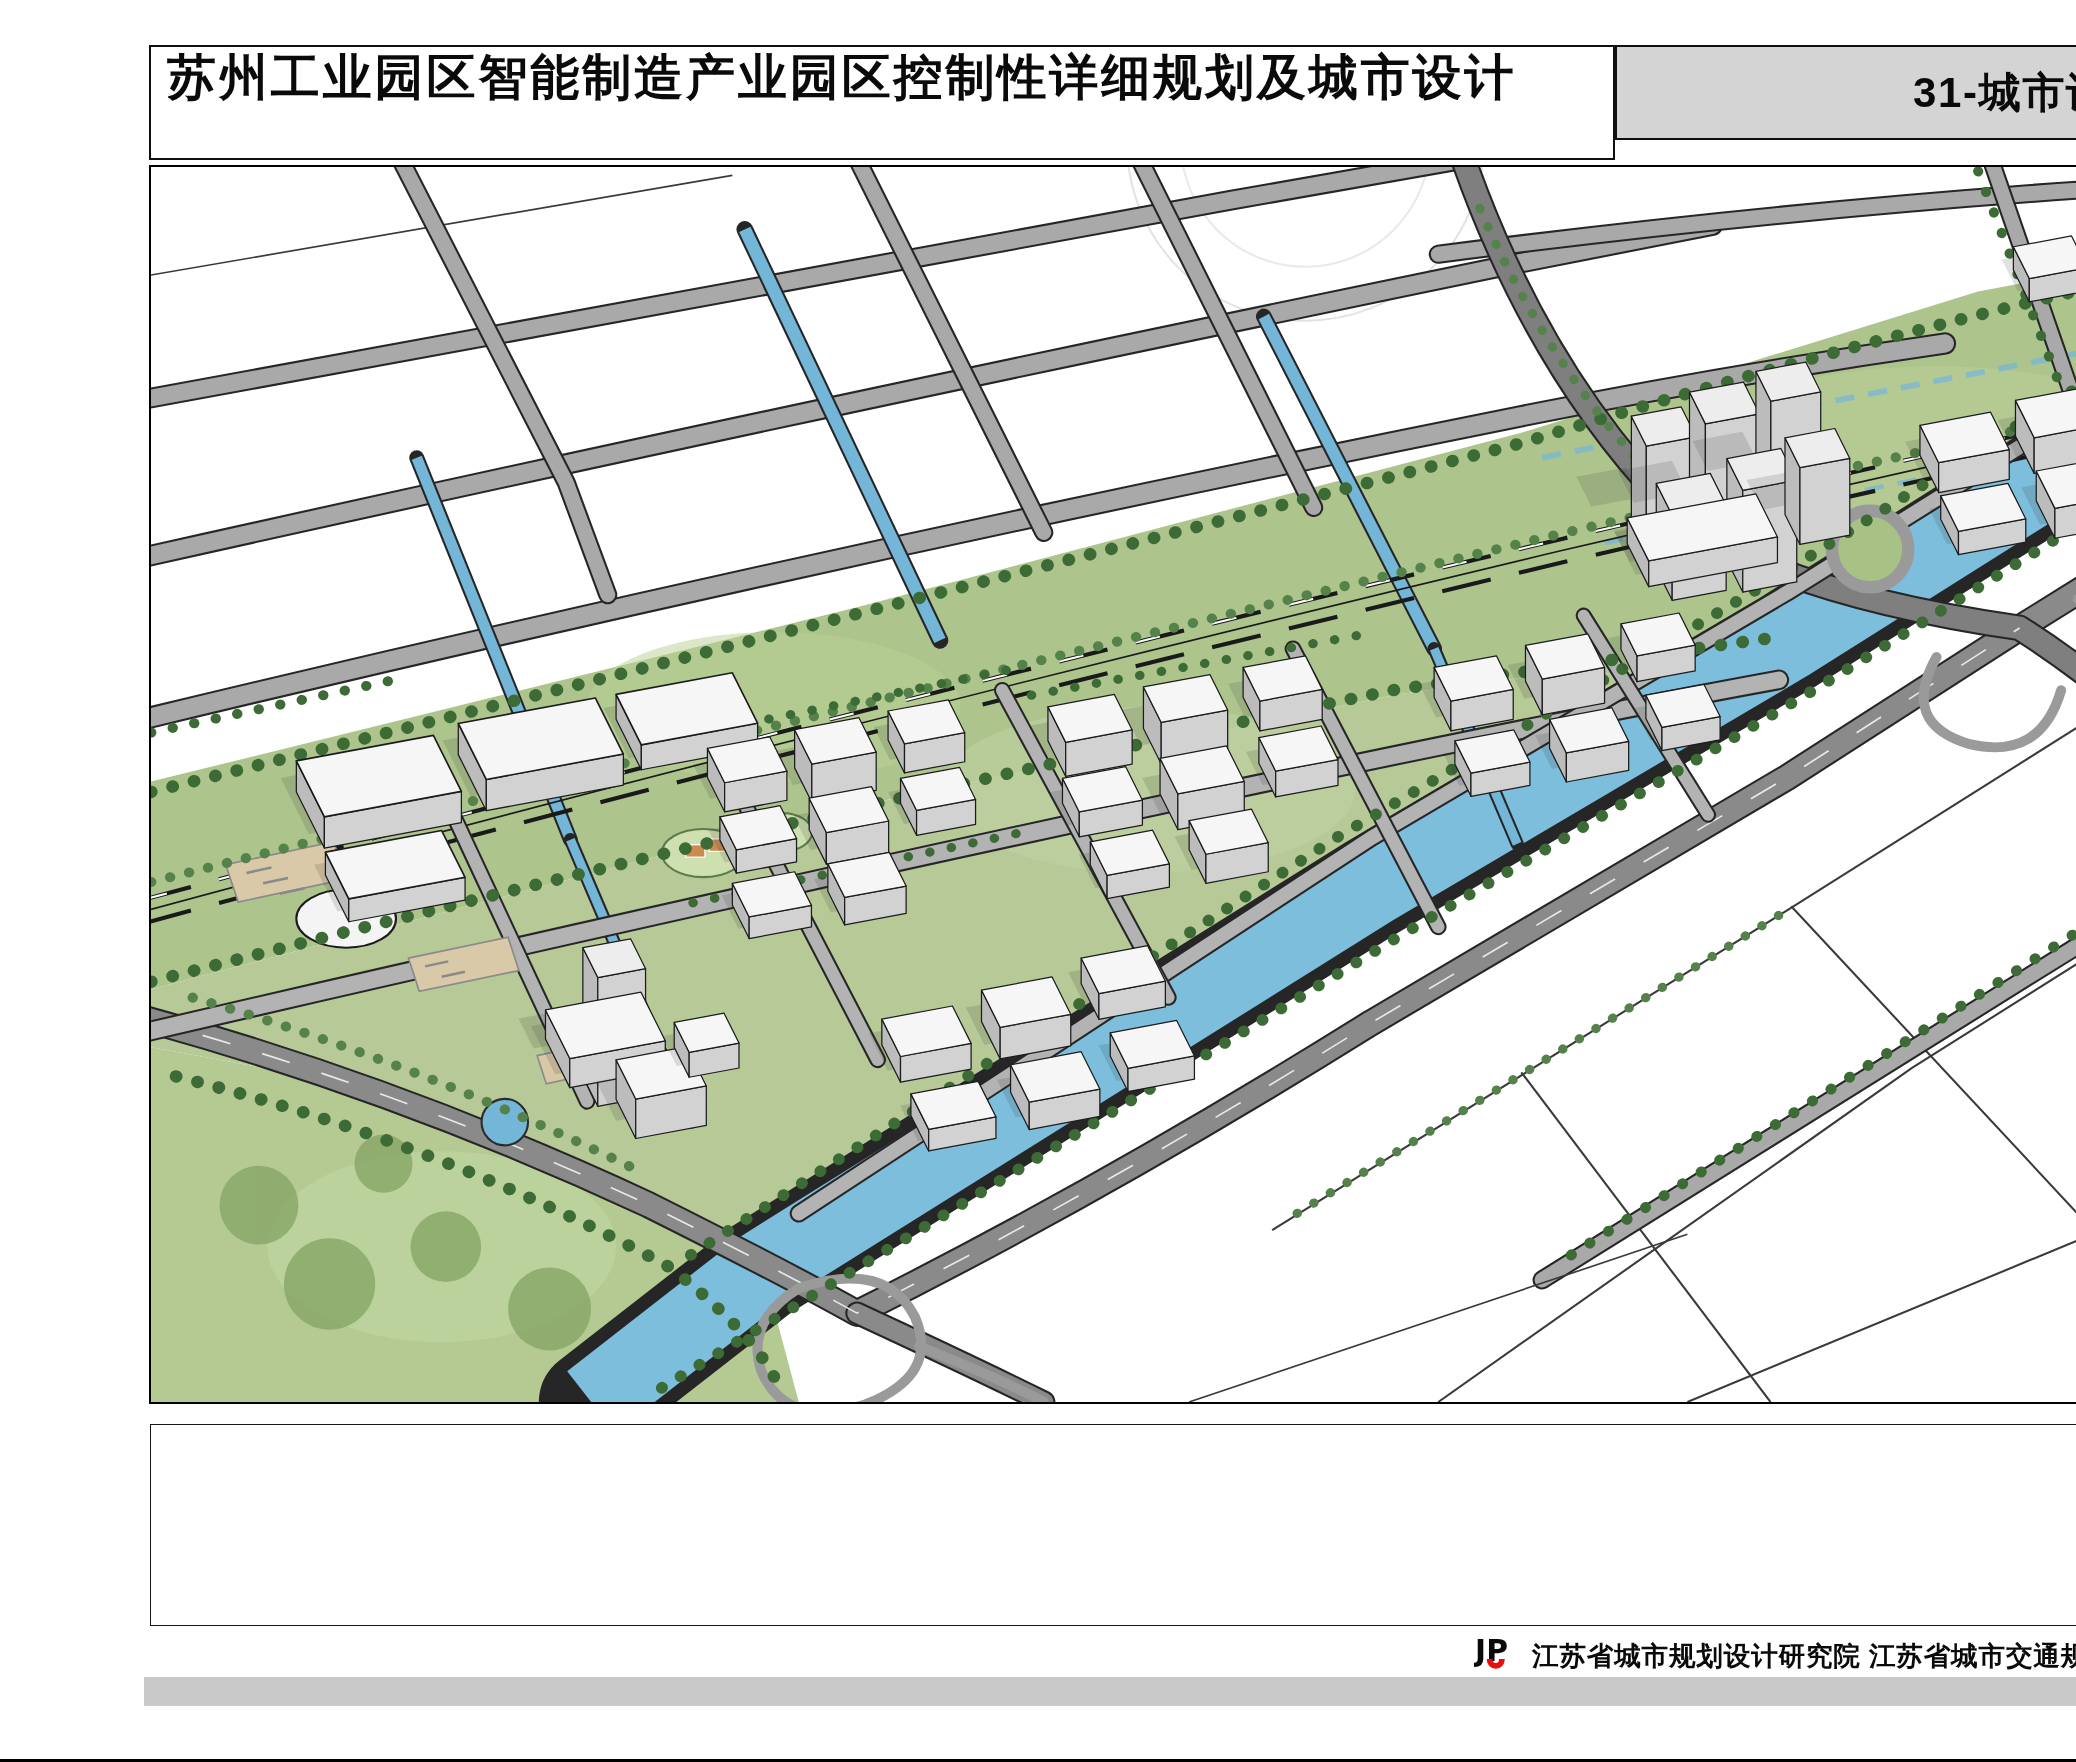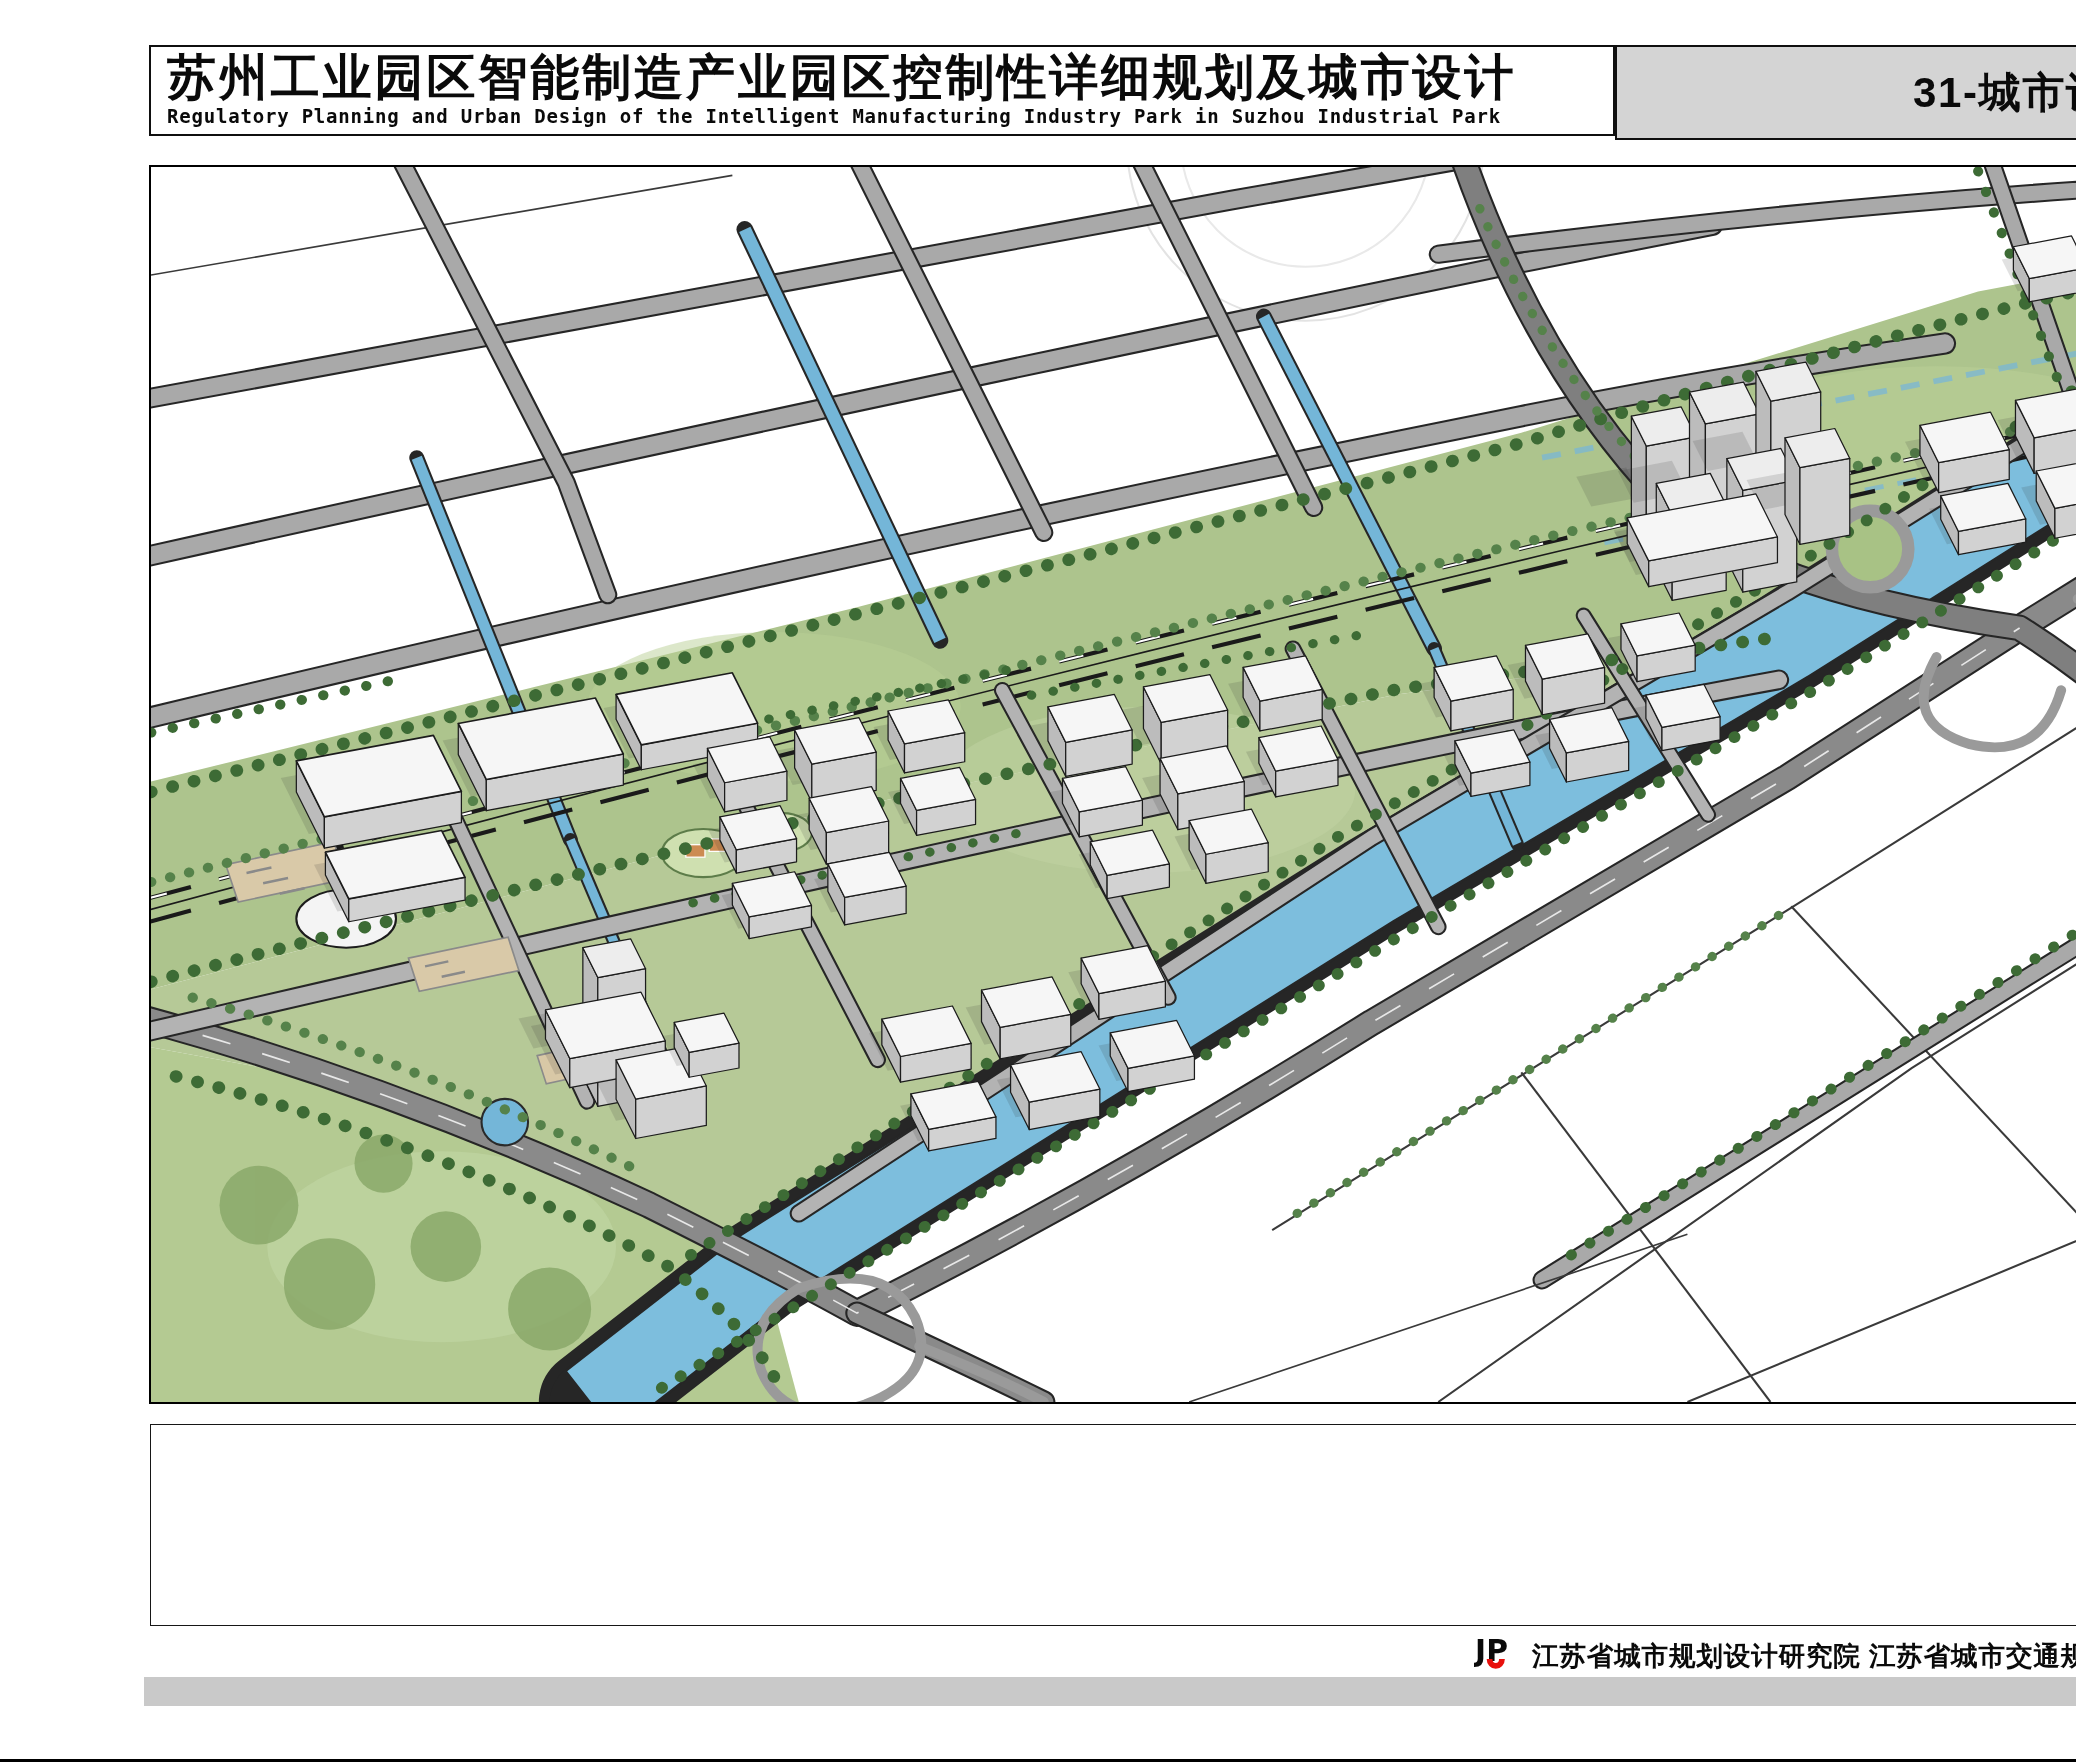--- a/index.html
+++ b/index.html
@@ -1,20 +1,20 @@
 <!DOCTYPE html>
 <html style="font-size:6.6px"><head>
 <meta charset="utf-8">
 <style>
   html,body{margin:0;padding:0;background:#ffffff;}
   .page{position:relative;width:2492px;height:1763px;background:#ffffff;overflow:hidden;
         font-family:"Liberation Sans","DejaVu Sans",sans-serif;color:#0a0a0a;}
   .abs{position:absolute;box-sizing:border-box;}
   
-  .header-band{left:149px;top:45px;width:1466px;height:91px;background:#fff;border:2.1px solid #0f0f0f;
+  .header-band{left:149px;top:45px;width:1466px;height:115px;background:#fff;border:2.1px solid #0f0f0f;
                padding:2.5px 8.3px 0 16px;overflow:hidden;}
   .title-zh{font-size:49px;font-weight:bold;letter-spacing:2.9px;line-height:1.12;white-space:nowrap;}
   .subtitle-en{font-family:"DejaVu Sans Mono","Liberation Mono",monospace;font-size:19px;font-weight:bold;
                letter-spacing:0.8px;white-space:nowrap;margin-top:0.8px;}
   .title-block{left:1615px;top:45px;width:785px;height:95px;background:#d4d4d4;border:2.1px solid #0f0f0f;
                display:flex;align-items:center;justify-content:flex-end;padding-right:26px;
                font-size:42px;font-weight:bold;letter-spacing:1.7px;white-space:nowrap;}
   
   .viewport{left:149px;top:165px;width:2248px;height:1239px;background:#ffffff;border:2.1px solid #000;overflow:hidden;}
   .viewport svg{position:absolute;left:0;top:0;}
@@ -34,21 +34,20 @@
   .trees2{fill:none;stroke:#55824a;stroke-linecap:round;stroke-dasharray:1 46;}
   .thin{fill:none;stroke:#3a3a3a;}
 </style>
 </head>
 <body>
 
 <div class="page">
 
   <div class="abs header-band">
     <div class="title-zh">苏州工业园区智能制造产业园区控制性详细规划及城市设计</div>
-    <div class="subtitle-en">Regulatory Planning and Urban Design of the Intelligent Manufacturing Industry Park in Suzhou Industrial Park</div>
   </div>
 
   <div class="abs title-block">
     <span>31-城市设计三维鸟瞰图</span>
   </div>
 
   <div class="abs viewport">
     <svg id="scene" width="2244" height="1235" viewBox="0 0 5404 2974">
       <rect x="0" y="0" width="5404" height="2974" fill="#ffffff"></rect>
 

